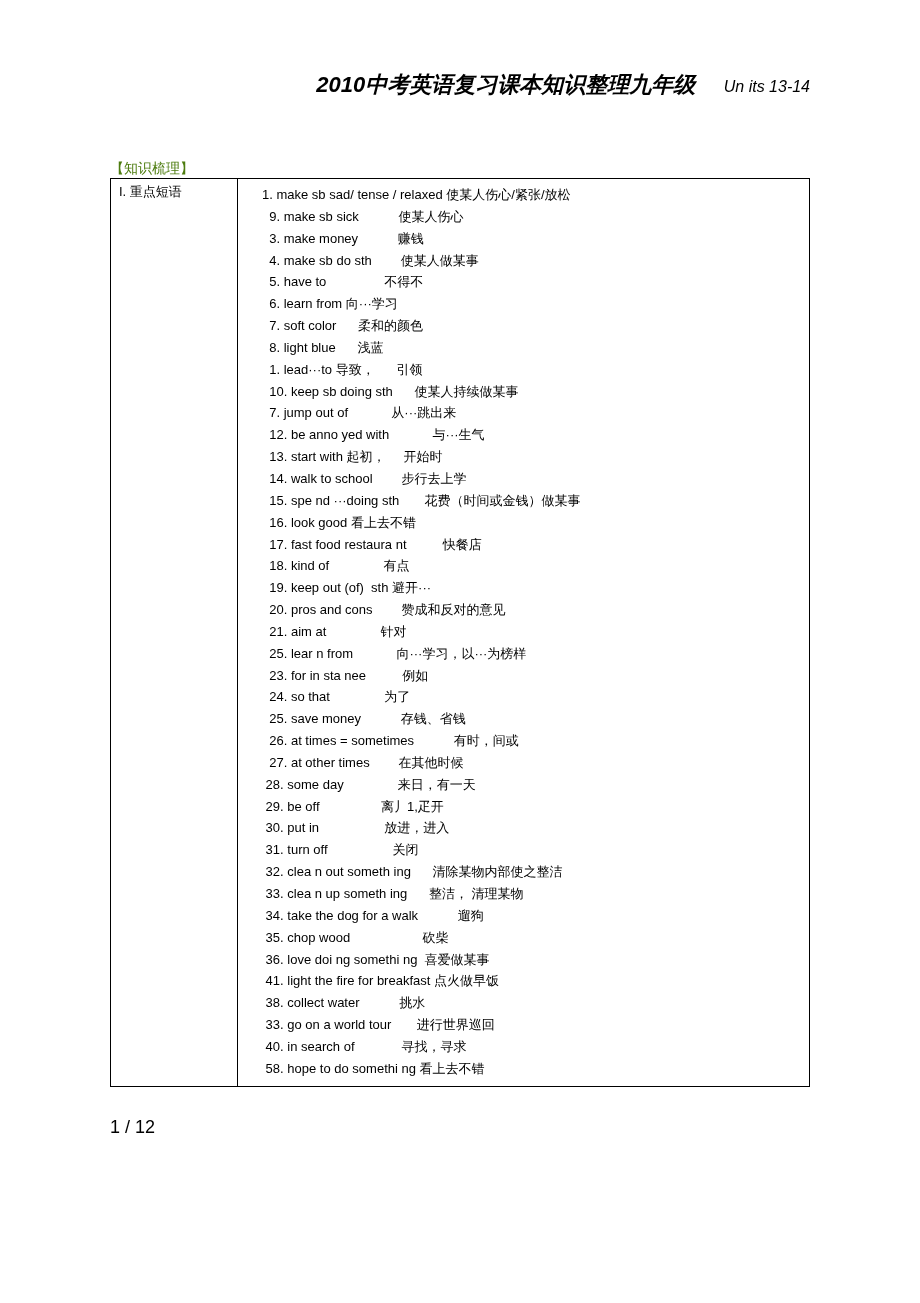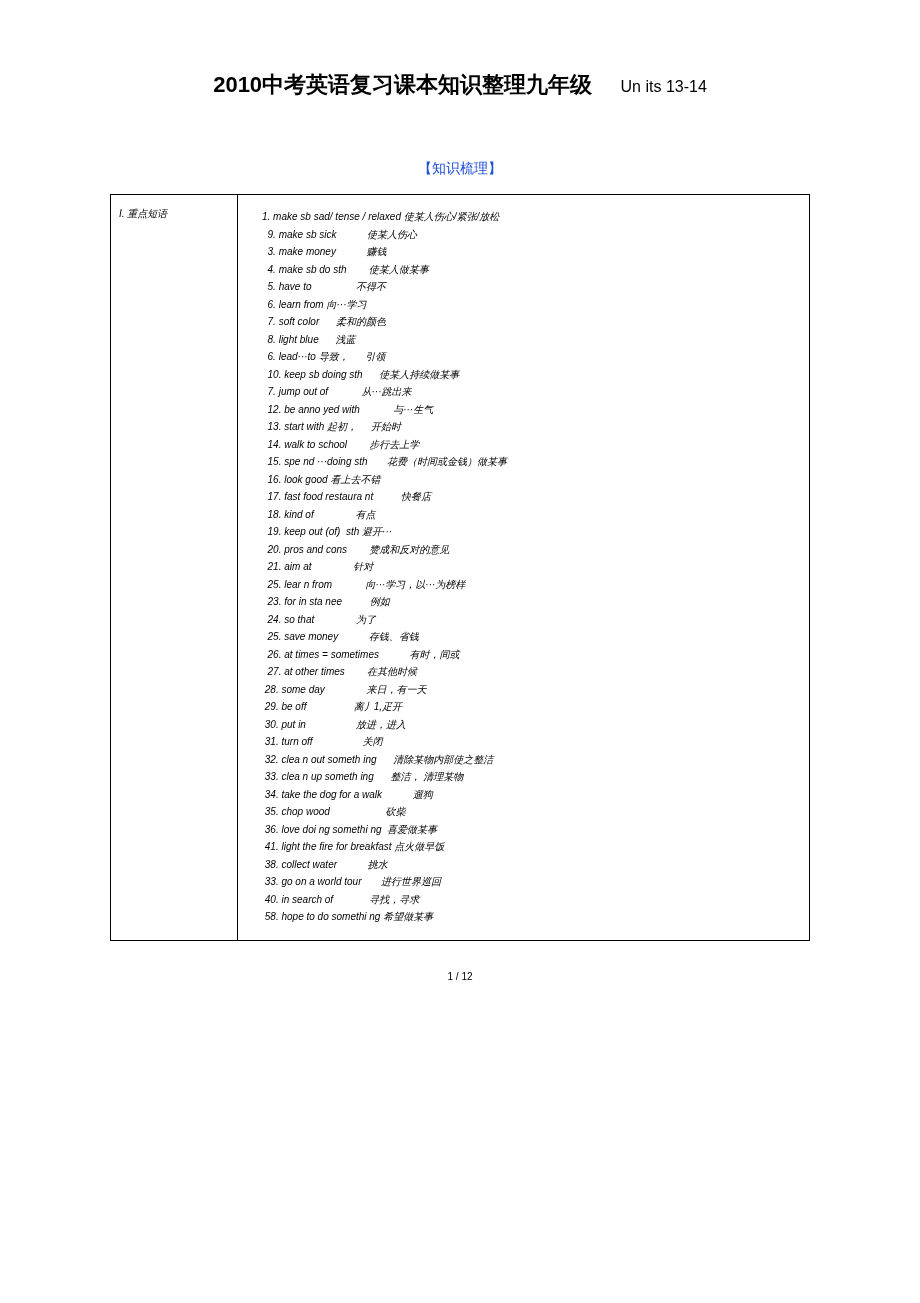--- a/index.html
+++ b/index.html
@@ -7,72 +7,70 @@
     padding: 0;
     background: #ffffff;
     font-family: Arial, "Microsoft YaHei", sans-serif;
     width: 920px;
   }
   .page {
     padding: 70px 110px 40px 110px;
     box-sizing: border-box;
   }
   .title-line {
-    text-align: center;
+    text-align: right;
     margin-bottom: 60px;
+    font-style: italic;
   }
   .title-main {
     font-size: 22px;
     font-weight: bold;
     color: #000;
   }
   .title-sub {
     font-size: 16px;
     color: #000;
     margin-left: 24px;
   }
   .section-label {
     font-size: 14px;
-    color: #1d4ed8;
-    margin-bottom: 16px;
-    text-align: center;
+    color: #4d7c0f;
+    margin-bottom: 0;
   }
   .content-table {
     border: 1px solid #000;
     width: 100%;
     border-collapse: collapse;
   }
   .content-table td {
     border: 1px solid #000;
     vertical-align: top;
-    padding: 12px 8px;
-    font-size: 10px;
-    font-style: italic;
+    padding: 4px 8px;
+    font-size: 13px;
   }
   .left-cell {
     width: 110px;
   }
   .right-cell {
     padding-left: 12px;
     padding-right: 12px;
   }
   .item-row {
     display: flex;
     margin: 3px 16px;
     line-height: 1.45;
   }
   .item-en {
     white-space: pre;
   }
   .item-cn {
     white-space: pre;
   }
   .footer {
-    text-align: center;
-    font-size: 10px;
+    font-size: 18px;
     margin-top: 30px;
     color: #000;
   }
 </style>
 </head>
 <body>
 
 <div class="page">
 
   <div class="title-line">
@@ -115,21 +113,21 @@
             </div>
             <div class="item-row">
               <span class="item-en">  7. soft color      </span>
               <span class="item-cn">柔和的颜色</span>
             </div>
             <div class="item-row">
               <span class="item-en">  8. light blue      </span>
               <span class="item-cn">浅蓝</span>
             </div>
             <div class="item-row">
-              <span class="item-en">  6. lead···to 导致，      </span>
+              <span class="item-en">  1. lead···to 导致，      </span>
               <span class="item-cn">引领</span>
             </div>
             <div class="item-row">
               <span class="item-en">  10. keep sb doing sth      </span>
               <span class="item-cn">使某人持续做某事</span>
             </div>
             <div class="item-row">
               <span class="item-en">  7. jump out of            </span>
               <span class="item-cn">从···跳出来</span>
             </div>
@@ -244,21 +242,21 @@
             <div class="item-row">
               <span class="item-en"> 33. go on a world tour       </span>
               <span class="item-cn">进行世界巡回</span>
             </div>
             <div class="item-row">
               <span class="item-en"> 40. in search of             </span>
               <span class="item-cn">寻找，寻求</span>
             </div>
             <div class="item-row">
               <span class="item-en"> 58. hope to do somethi ng </span>
-              <span class="item-cn">希望做某事</span>
+              <span class="item-cn">看上去不错</span>
             </div>
           </td>
     </tr>
   </tbody>
     </table>
 
   <div class="footer">1 / 12</div>
 
 </div>
 

